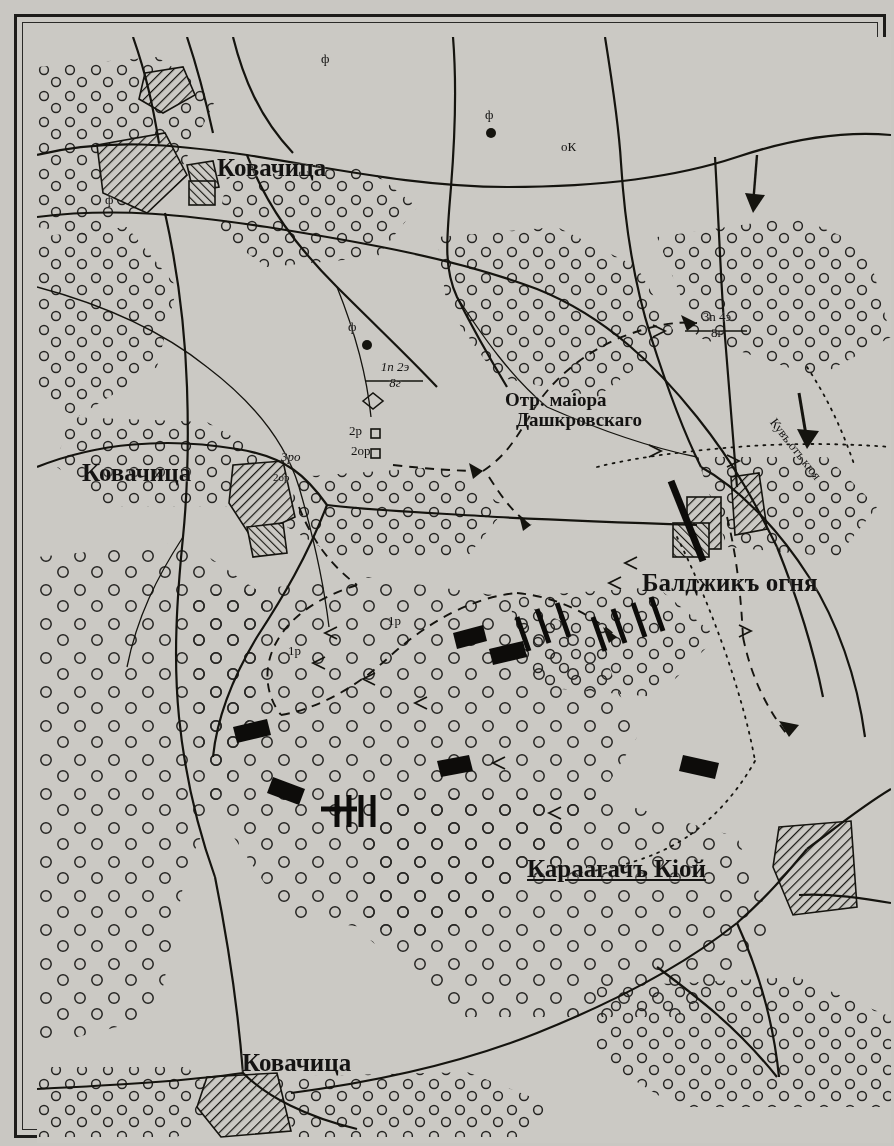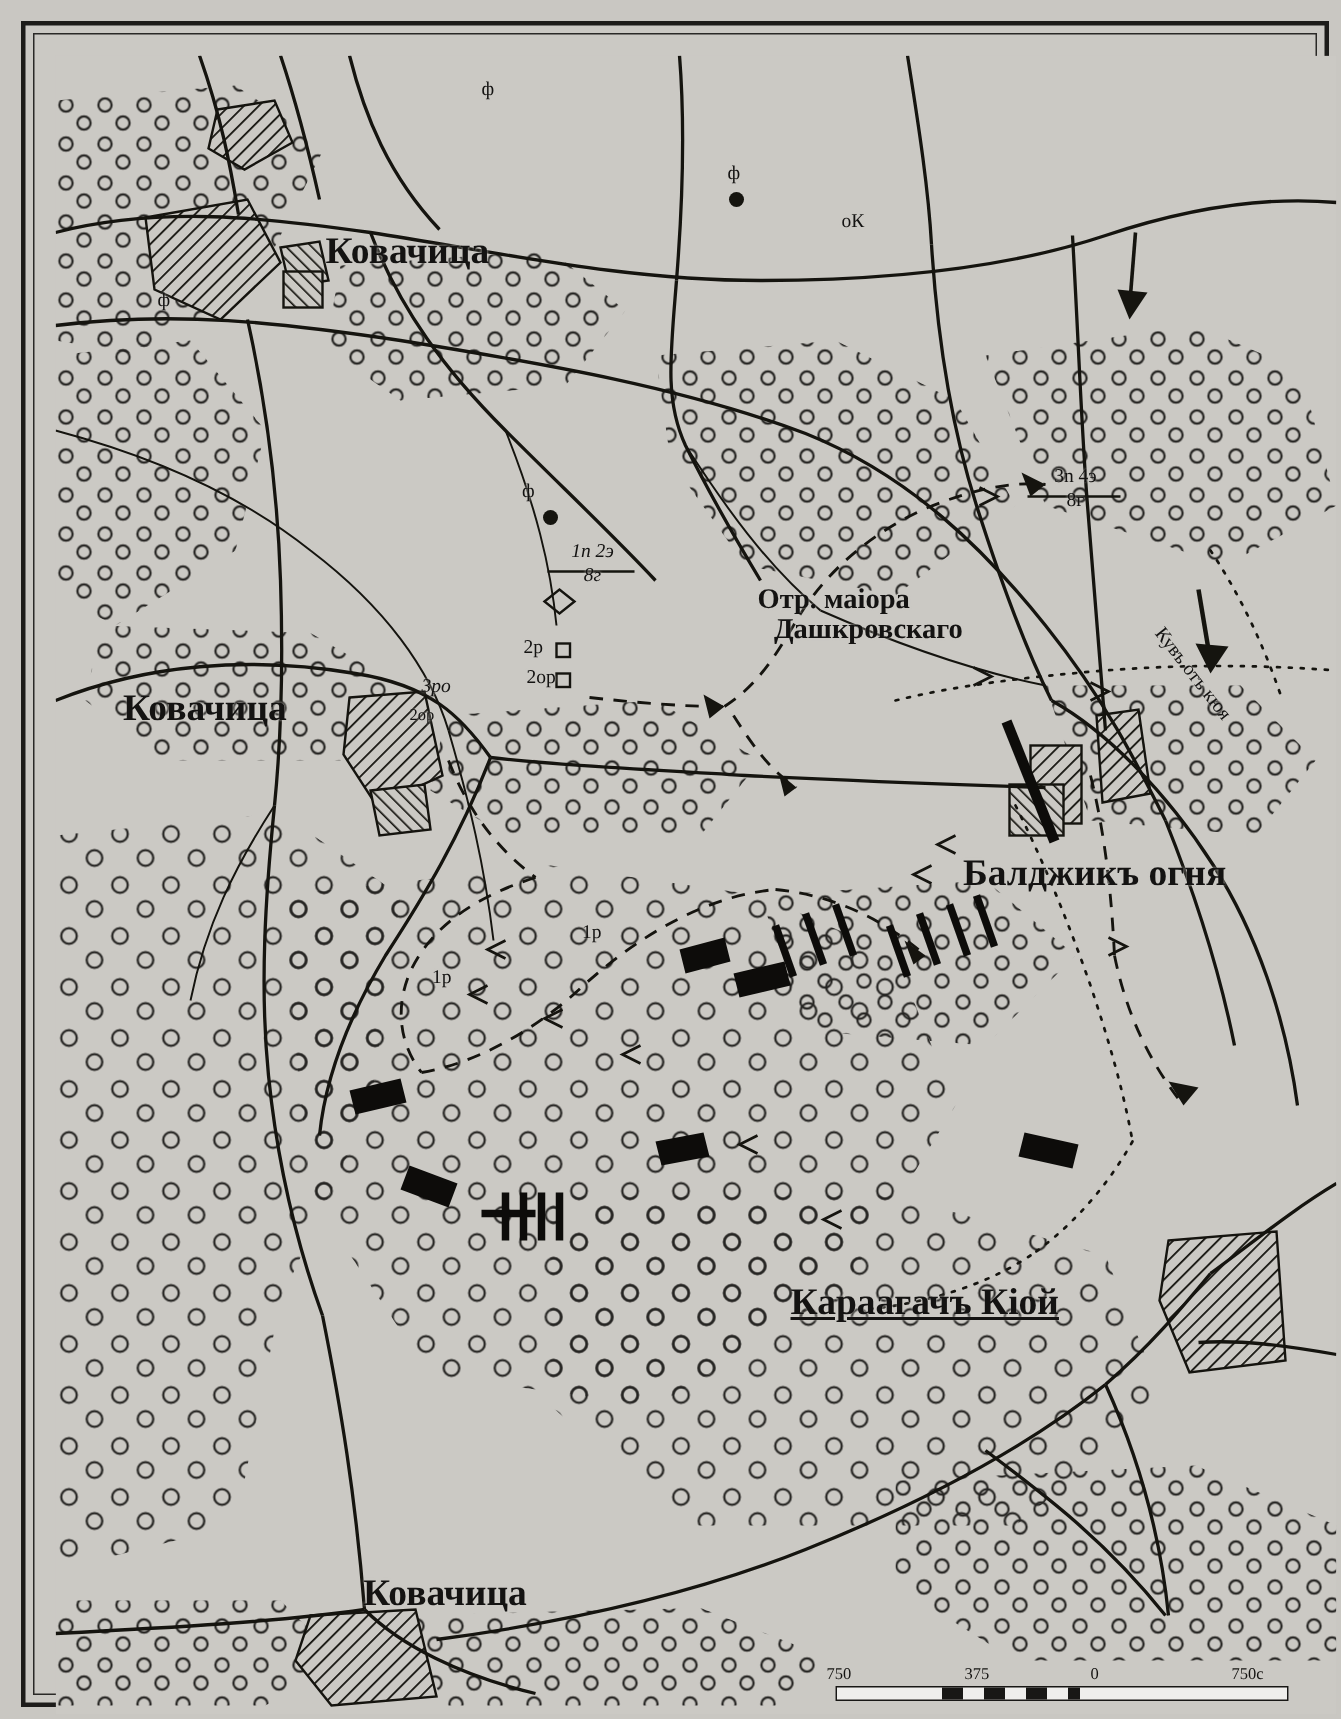--- a/index.html
+++ b/index.html
@@ -314,28 +314,16 @@
         <div style="position:absolute;left:329px;top:322px;text-align:center;width:58px;font-style:italic;">
           <div class="label small" style="position:static;">1n 2э</div>
           <div class="label small" style="position:static;">8г</div>
         </div>
         <div style="position:absolute;left:649px;top:272px;text-align:center;width:62px;">
           <div class="label small" style="position:static;">3n 4э</div>
           <div class="label small" style="position:static;">8г</div>
         </div>
       </div>
 
-      <div class="scalebar">
-        <div class="tick" style="left:-6px;">750</div>
-        <div class="tick" style="left:86px;">375</div>
-        <div class="tick" style="left:170px;">0</div>
-        <div class="tick" style="left:264px;">750с</div>
-        <div class="bar">
-          <div class="blk" style="left:70px;width:14px;"></div>
-          <div class="blk" style="left:98px;width:14px;"></div>
-          <div class="blk" style="left:126px;width:14px;"></div>
-          <div class="blk" style="left:154px;width:8px;"></div>
-        </div>
-      </div>
 
     </div>
   </div>
 </div>
 
 </body></html>

